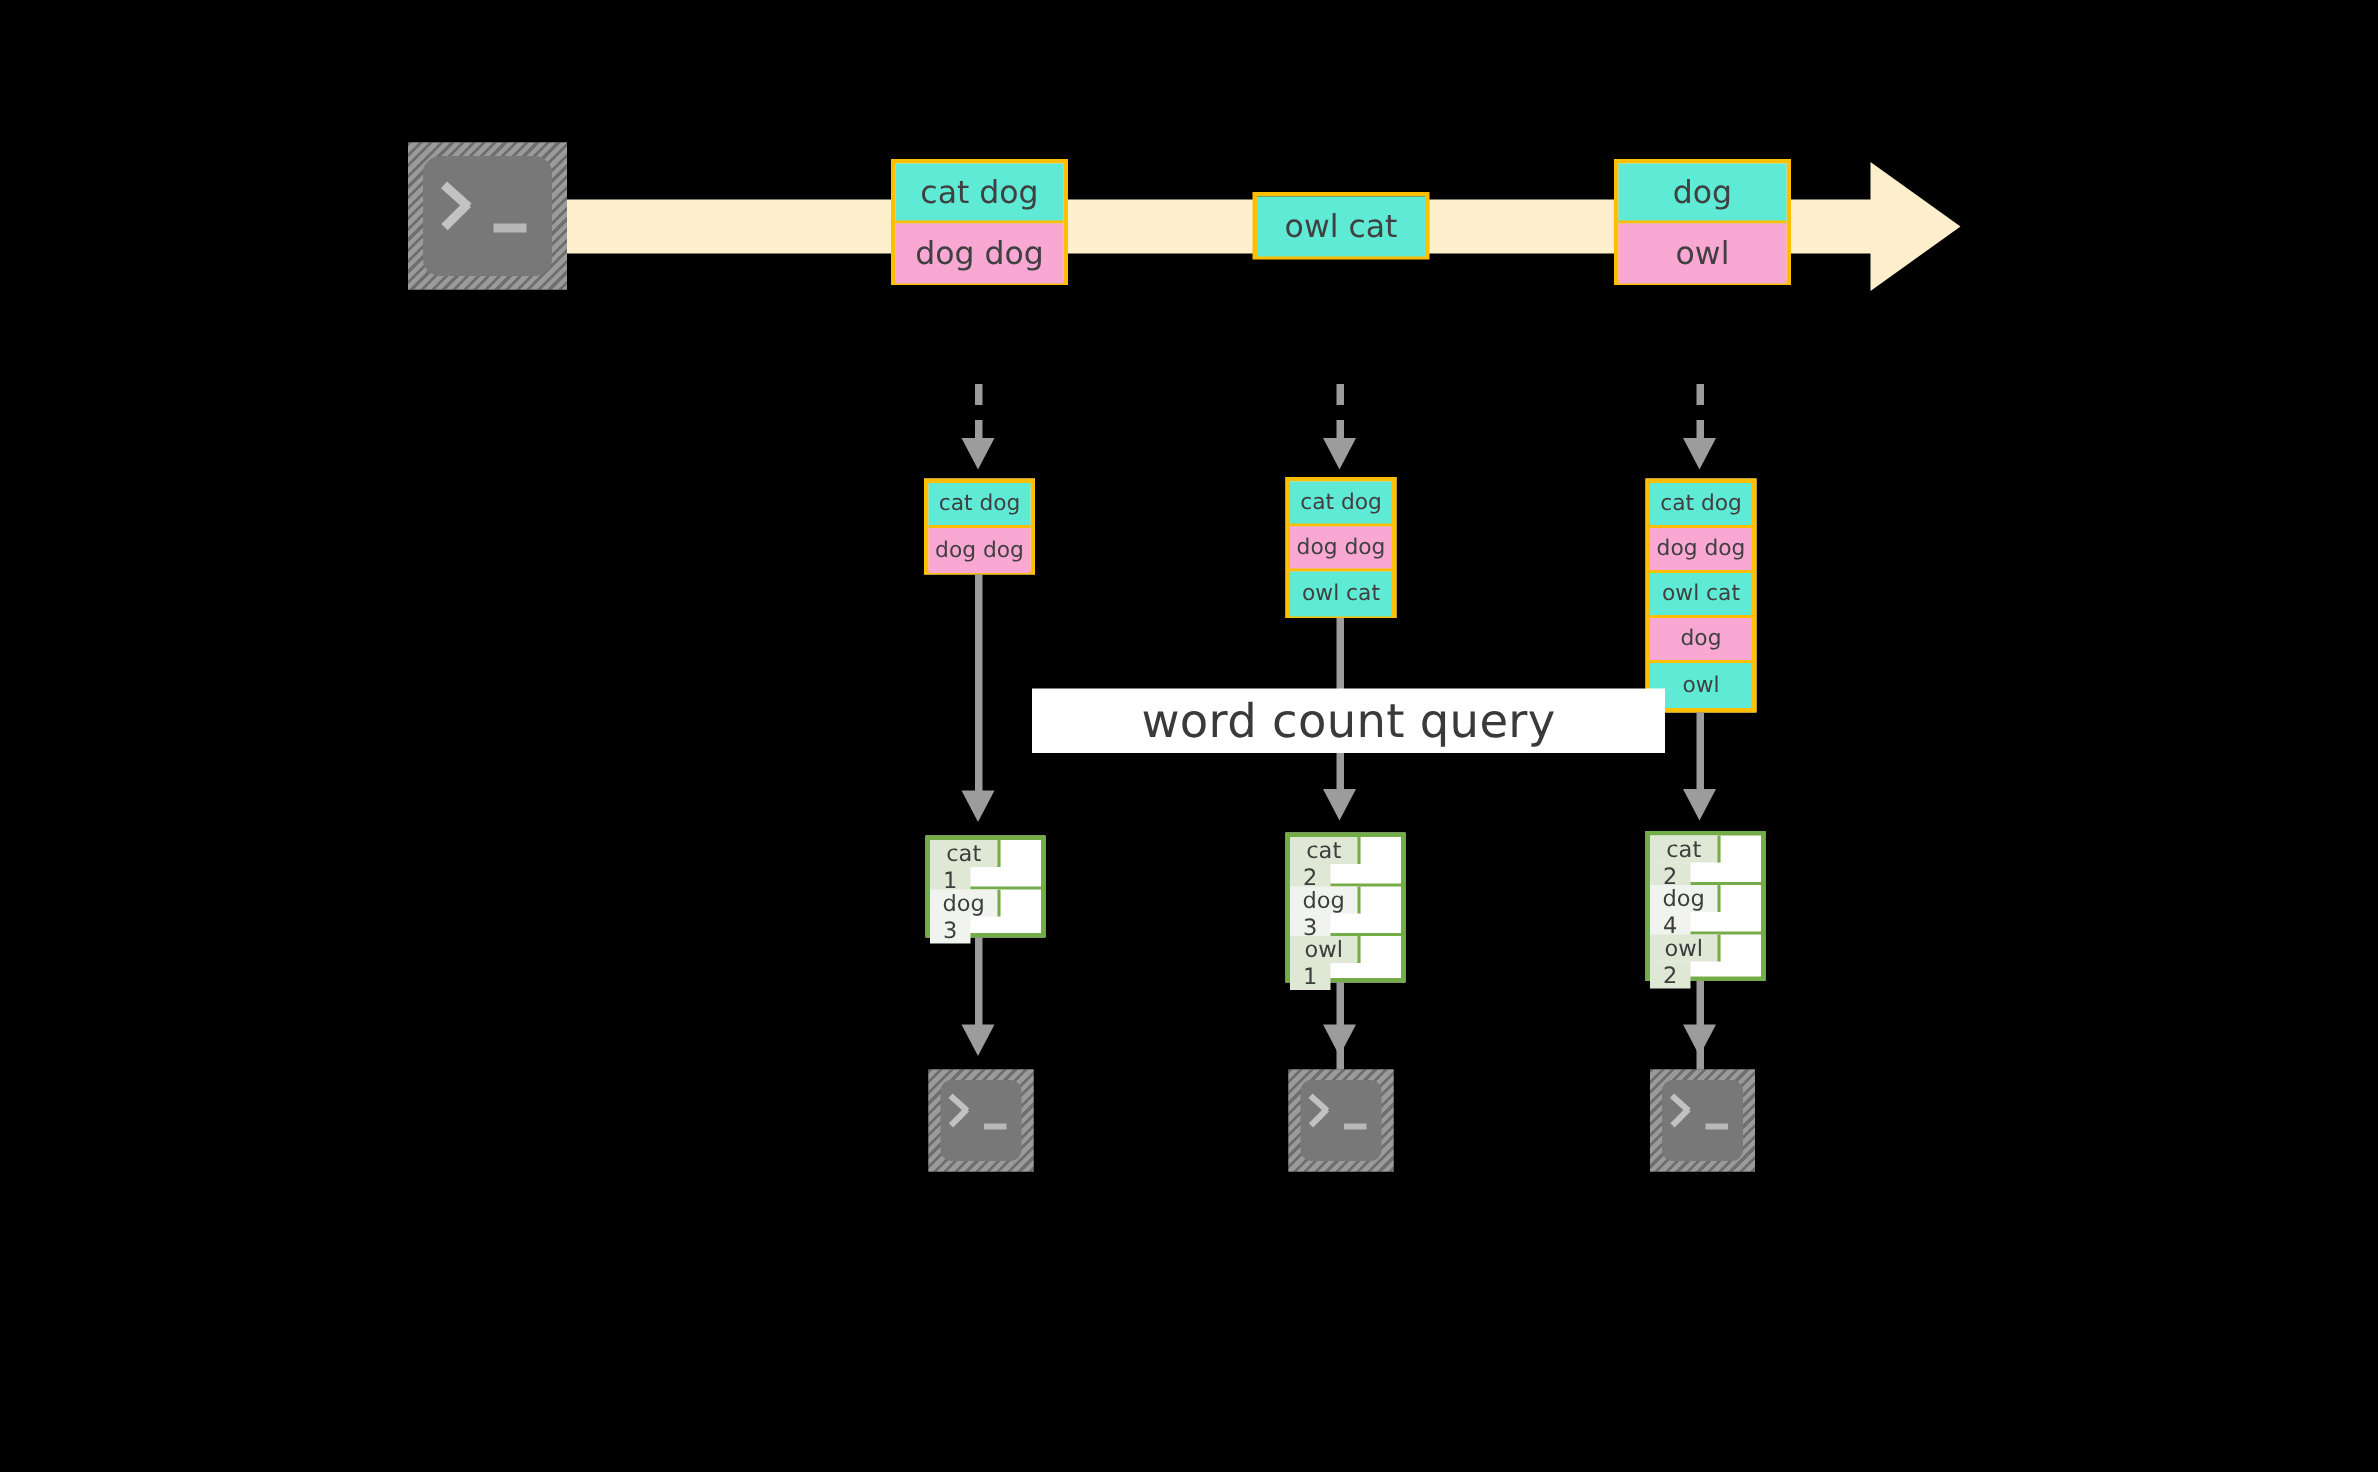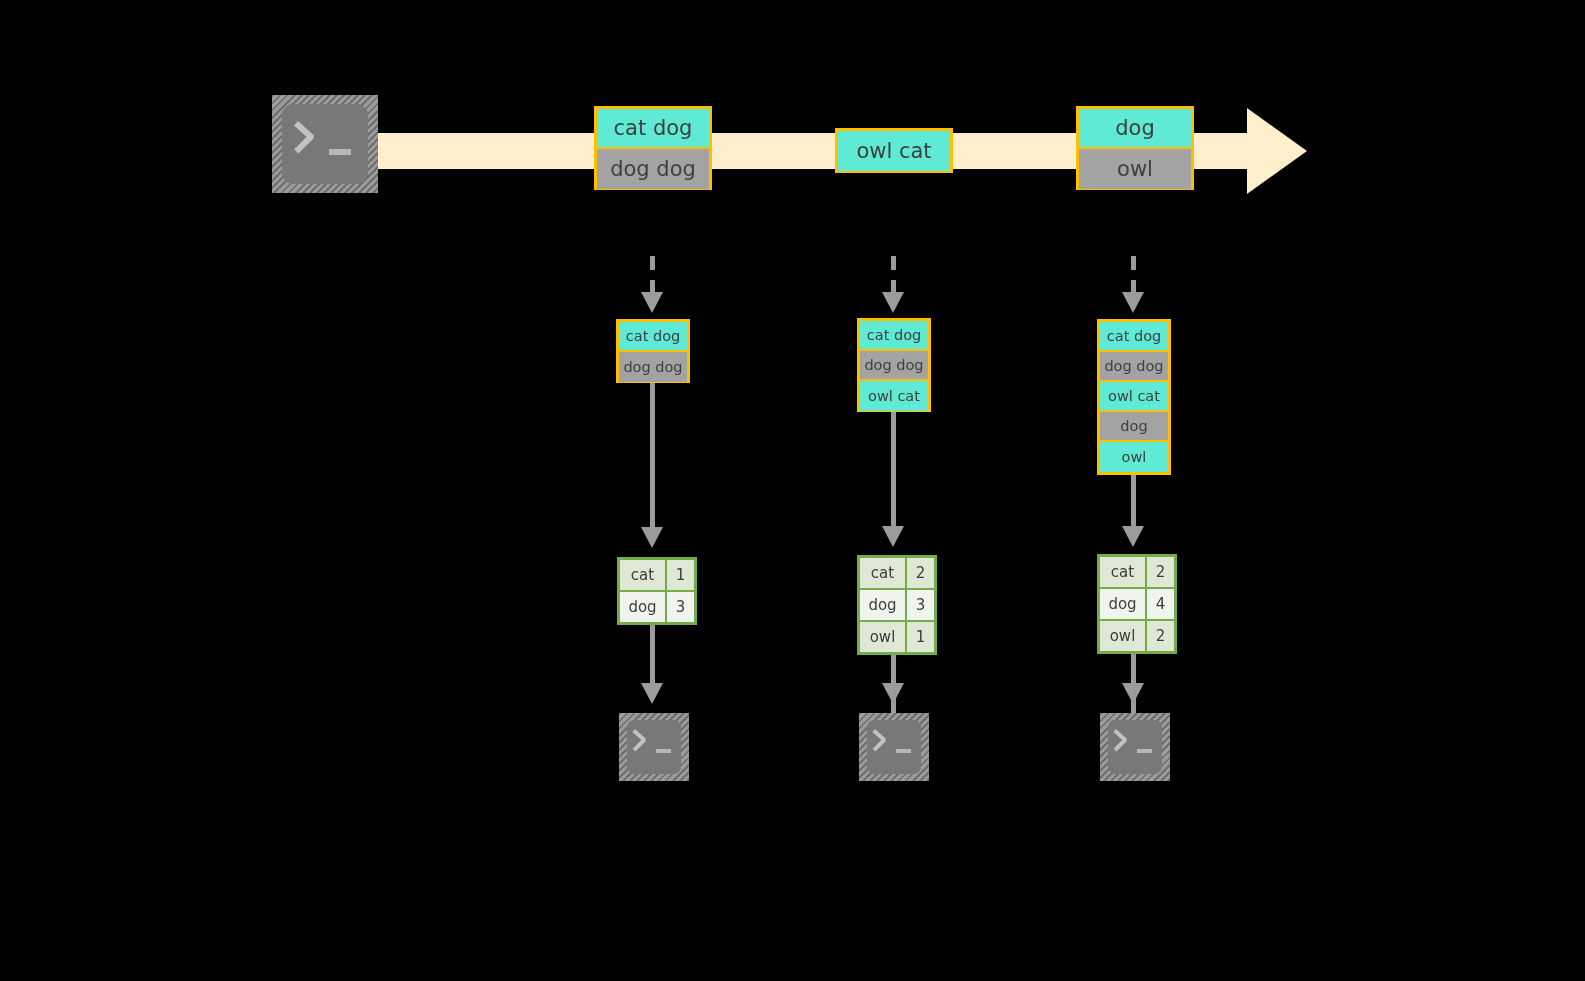--- a/index.html
+++ b/index.html
@@ -64,38 +64,39 @@
     box-sizing: border-box;
     display: flex;
     align-items: center;
     justify-content: center;
     color: #404040;
     white-space: nowrap;
     border-bottom: 2px solid #ffbf00;
   }
   .ocell:last-child { border-bottom: none; }
   .ocell.dark  { background: #5eead4; }
-  .ocell.light { background: #a3a3a3; }
+  .ocell.light { background: #f9a8d4; }
 
   .obox.big .ocell   { height: 40px; font-size: 21px; }
   .obox.small .ocell { height: 30px; font-size: 14.5px; border-bottom-width: 2px; }
 
   
   .gbox {
     position: absolute;
     border: 3px solid #74ac47;
     box-sizing: border-box;
     display: flex;
     flex-direction: column;
     background: #ffffff;
   }
   .grow {
     display: flex;
     height: 31px;
     border-bottom: 2px solid #74ac47;
+    flex-direction: column;
   }
   .grow:last-child { border-bottom: none; }
   .gkey, .gval {
     box-sizing: border-box;
     display: flex;
     align-items: center;
     justify-content: center;
     font-size: 15px;
     color: #3d3d3d;
   }
@@ -266,14 +267,15 @@
   <div class="aline" style="left:1131px; top:654px; width:5px; height:59px;"></div>
   <div class="ahead" style="left:1122px; top:683px;"></div>
 
   <div class="terminal" style="left:1100px; top:713px; width:70px; height:68px;">
     <div class="inner" style="left:8px; top:7px; right:8px; bottom:7px;"></div>
     <div class="chev-a" style="left:16px; top:16px; width:15px; height:4px; transform:rotate(42deg);"></div>
     <div class="chev-b" style="left:27px; top:28px; width:15px; height:4px; transform:rotate(135deg);"></div>
     <div class="usc" style="left:37px; top:36px; width:15px; height:4px;"></div>
   </div>
 
+  <div class="label-bar" style="left:688px; top:459px; width:422px; height:43px;">word count query</div>
 
 </div>
 
 </body></html>

